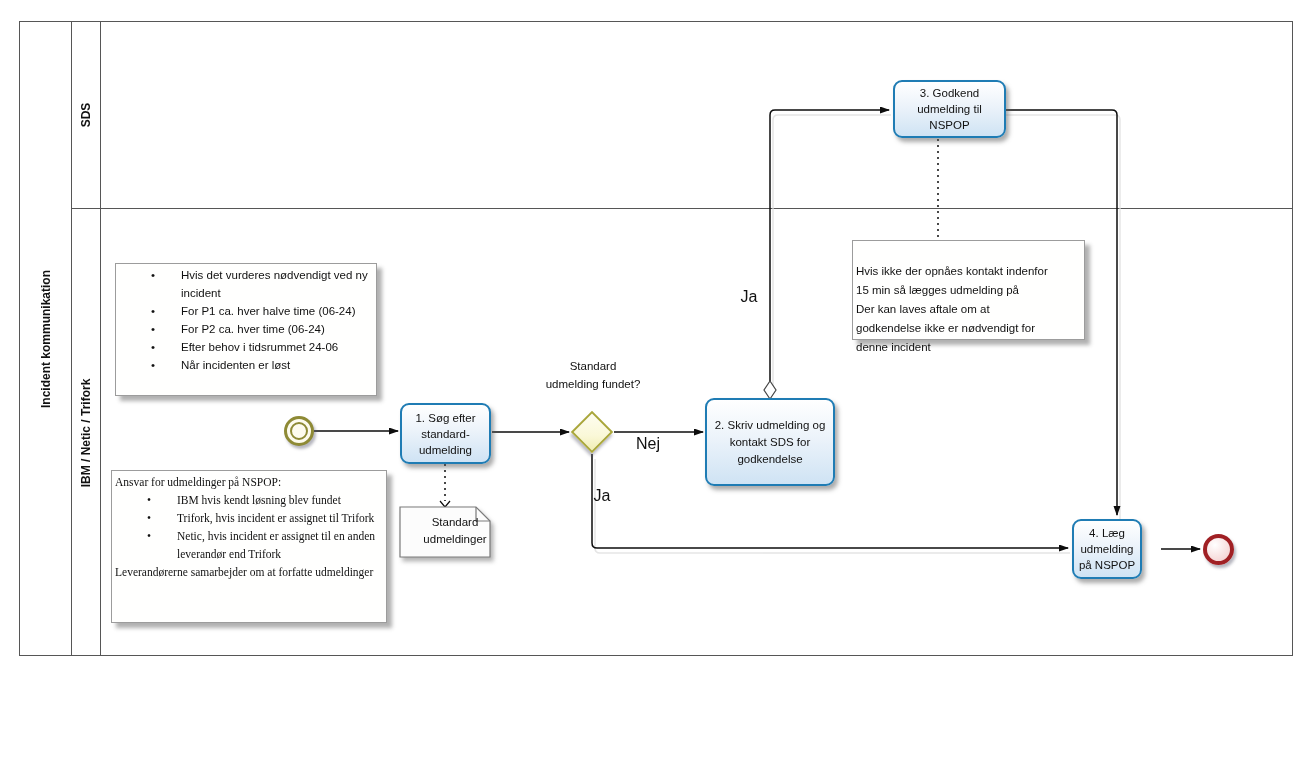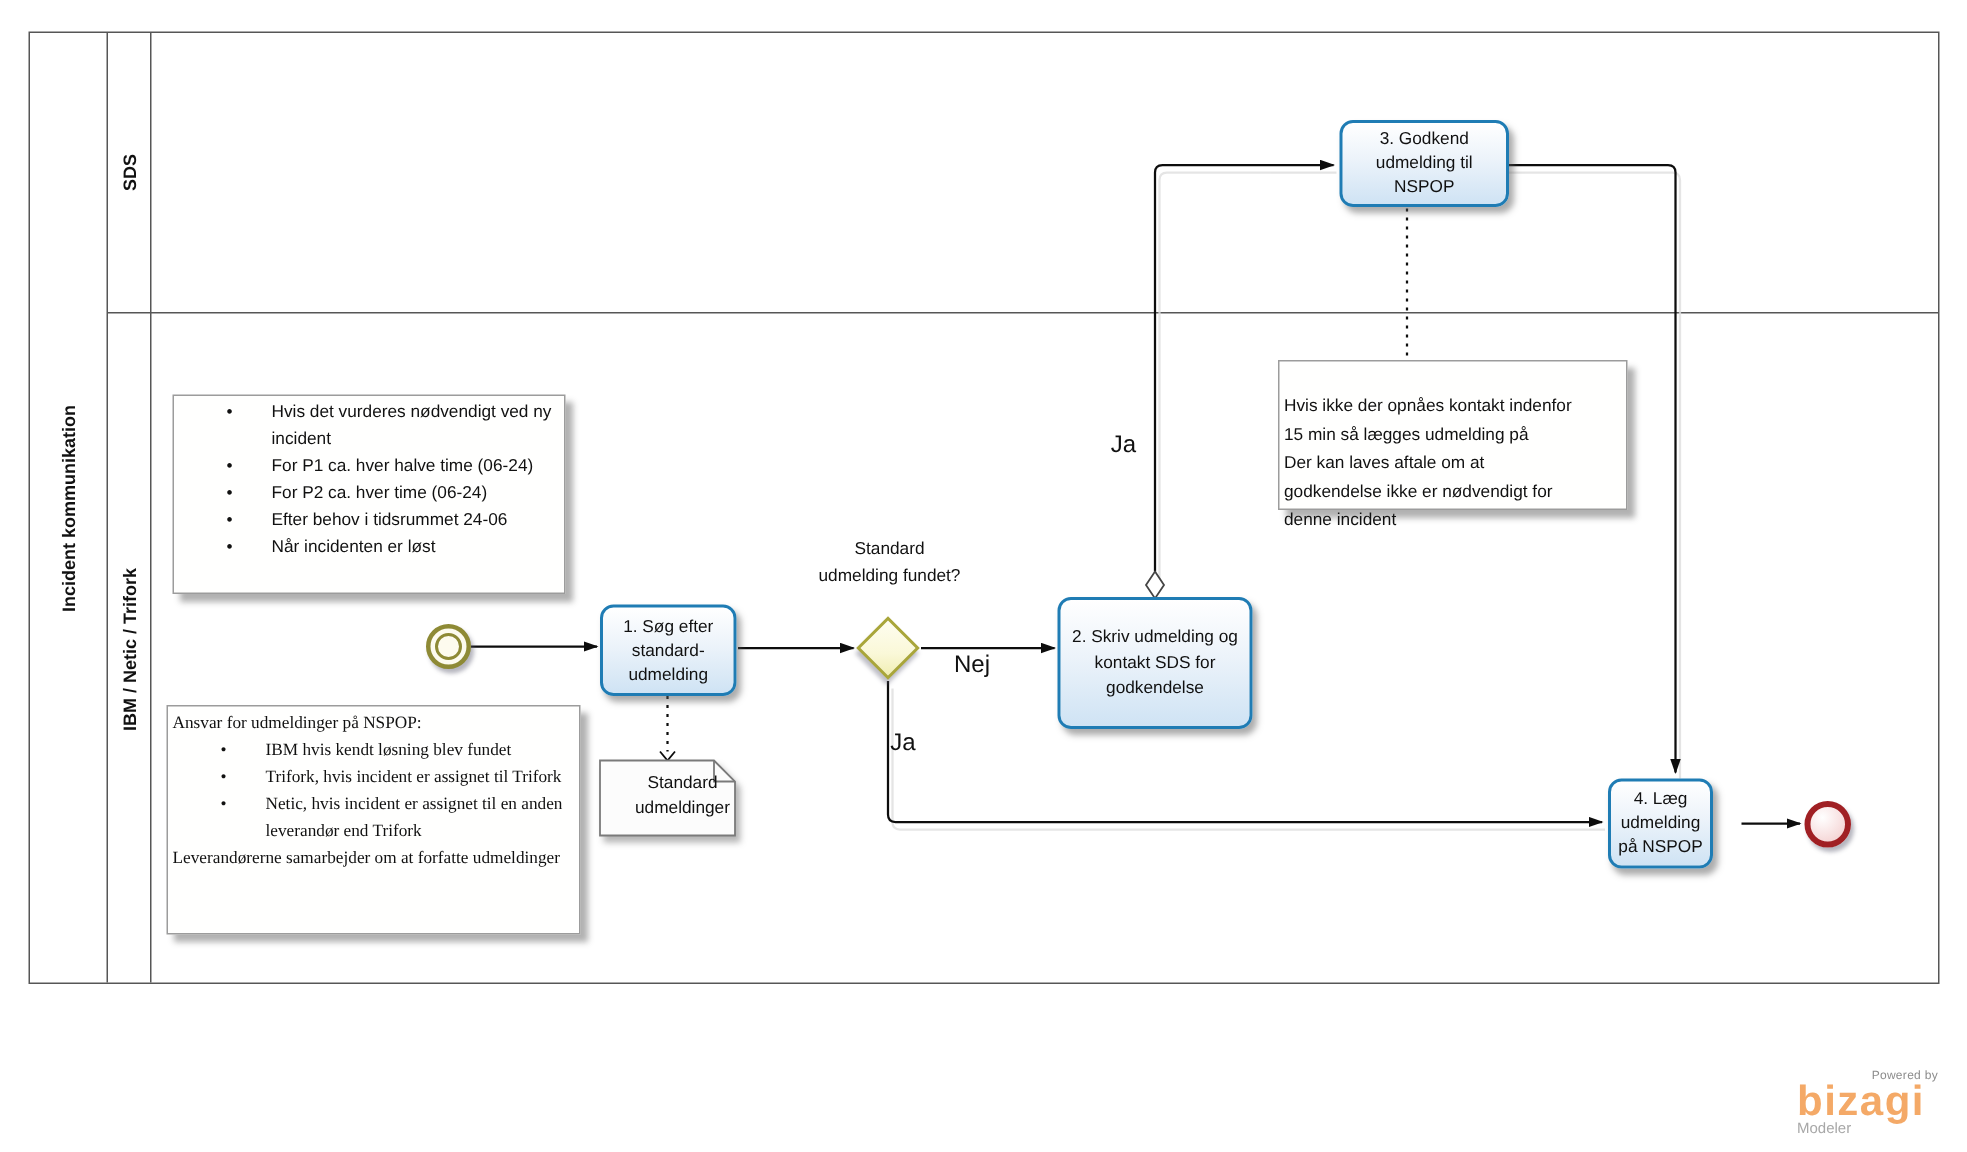--- a/index.html
+++ b/index.html
@@ -203,19 +203,14 @@
 Der kan laves aftale om at
 godkendelse ikke er nødvendigt for
 denne incident</span>
   </div>
 
   <div class="glabel" style="left:593px;top:375px;">Standard udmelding fundet?</div>
   <div class="flabel" style="left:648px;top:420px;margin-top:24px;">Nej</div>
   <div class="flabel" style="left:602px;top:496px;">Ja</div>
   <div class="flabel" style="left:749px;top:297px;">Ja</div>
 
-  <div class="brandbox">
-    <div class="powered">Powered by</div>
-    <div class="brand">bizagi</div>
-    <div class="product">Modeler</div>
-  </div>
 
 </div>
 
 </body></html>

